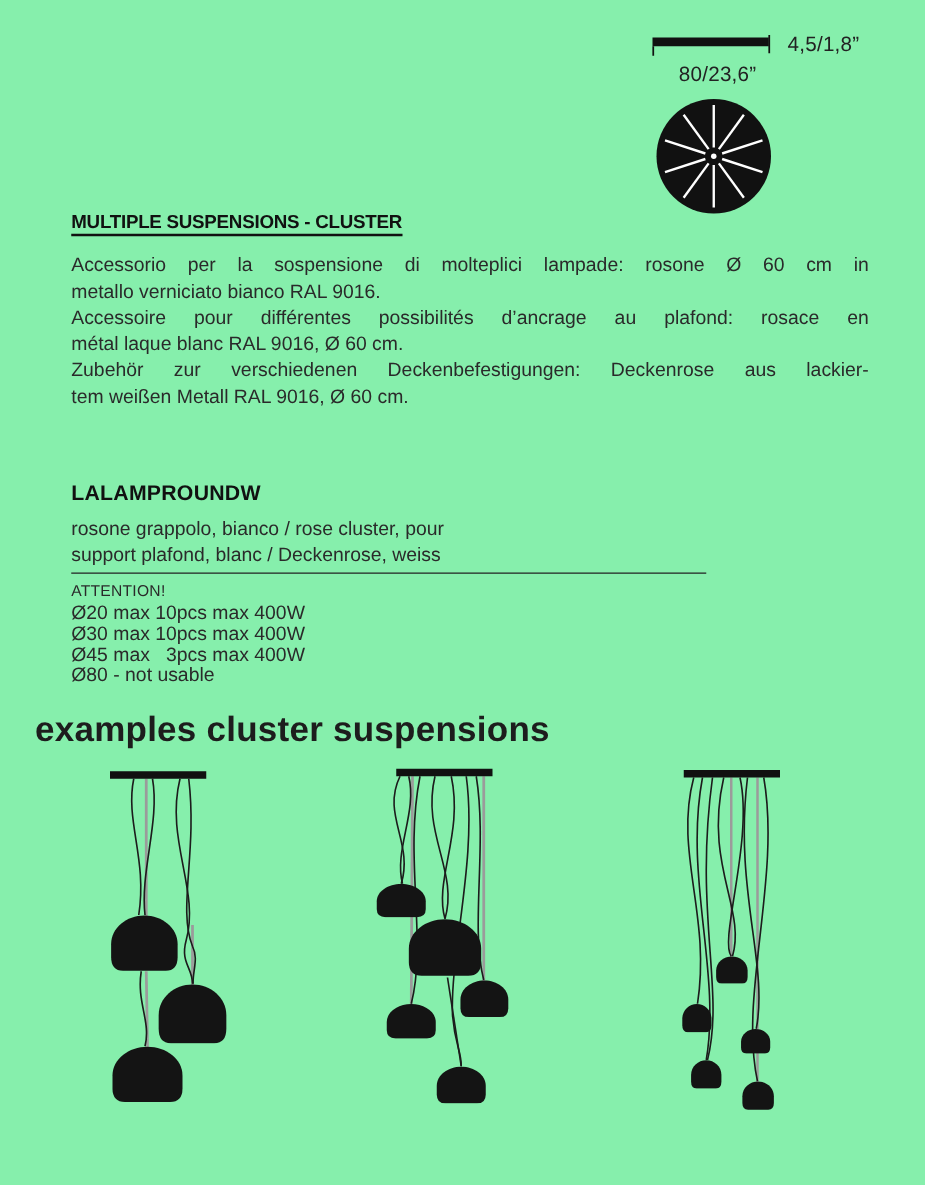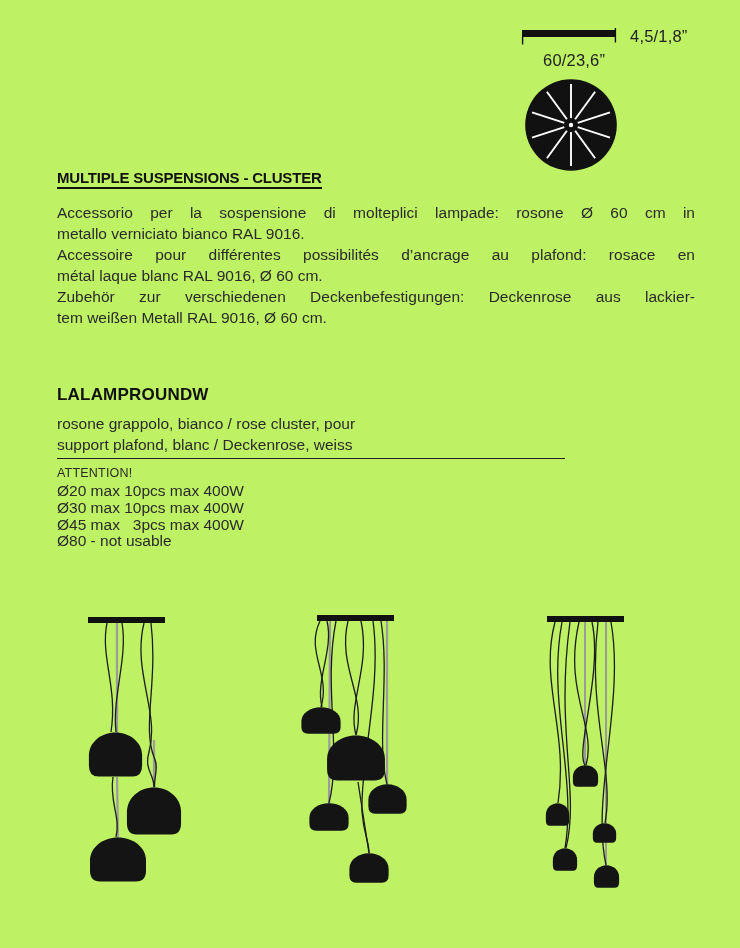--- a/index.html
+++ b/index.html
@@ -1,20 +1,20 @@
 <!DOCTYPE html>
 <html><head>
 <meta charset="utf-8">
 <style>
   html, body { margin: 0; padding: 0; background: #ffffff; }
   .page {
     position: relative;
     width: 740px;
     height: 948px;
-    background: #bef264;
+    background: #86efac;
     font-family: "Liberation Sans", sans-serif;
     color: #2a2a2a;
     overflow: hidden;
   }
   .abs { position: absolute; }
 
   
   .dim-label {
     position: absolute;
     font-size: 16.5px;
@@ -102,21 +102,21 @@
   <div class="abs" style="left:515px; top:27px;">
     <svg width="112" height="20" viewBox="0 0 112 20">
       <rect x="7" y="3" width="93" height="7" fill="#111"></rect>
       <line x1="7.6" y1="10" x2="7.6" y2="17.5" stroke="#111" stroke-width="1.4"></line>
       <line x1="100.4" y1="1" x2="100.4" y2="15.5" stroke="#111" stroke-width="1.4"></line>
     </svg>
   </div>
 
   <div class="dim-label" style="left:630px; top:27px;">4,5/1,8”</div>
 
-  <div class="dim-label" style="left:543px; top:51px;">60/23,6”</div>
+  <div class="dim-label" style="left:543px; top:51px;">80/23,6”</div>
 
   <div class="abs" style="left:524px; top:78px;">
     <svg width="94" height="94" viewBox="0 0 94 94">
       <circle cx="47" cy="47" r="45.8" fill="#111"></circle>
       <g stroke="#ffffff" stroke-width="1.9">
         <line x1="47" y1="40" x2="47" y2="6"></line>
         <line x1="42.9" y1="41.3" x2="22.9" y2="13.8"></line>
         <line x1="40.3" y1="44.8" x2="8.0" y2="34.3"></line>
         <line x1="40.3" y1="49.2" x2="8.0" y2="59.7"></line>
         <line x1="42.9" y1="52.7" x2="22.9" y2="80.2"></line>
@@ -158,20 +158,21 @@
   <div class="attention">
     <div class="attention-title">ATTENTION!</div>
     <div class="attention-lines">
         <div>Ø20 max 10pcs max 400W</div>
         <div>Ø30 max 10pcs max 400W</div>
         <div>Ø45 max   3pcs max 400W</div>
         <div>Ø80 - not usable</div>
       </div>
   </div>
 
+  <h2 class="examples-heading">examples cluster suspensions</h2>
 
   <div class="abs" style="left:55px; top:612px;">
     <svg width="140" height="285" viewBox="0 0 140 285">
       <defs>
         <symbol id="dome" viewBox="0 0 60 48" preserveAspectRatio="none">
           <path d="M30,0.5 C15,0.5 2,11 2,25 L2,36 Q2,47.5 12,47.5 L48,47.5 Q58,47.5 58,36 L58,25 C58,11 45,0.5 30,0.5 Z"></path>
         </symbol>
       </defs>
       <g stroke="#9b9b9b" stroke-width="2.2">
         <line x1="62" y1="11" x2="62" y2="121"></line>

